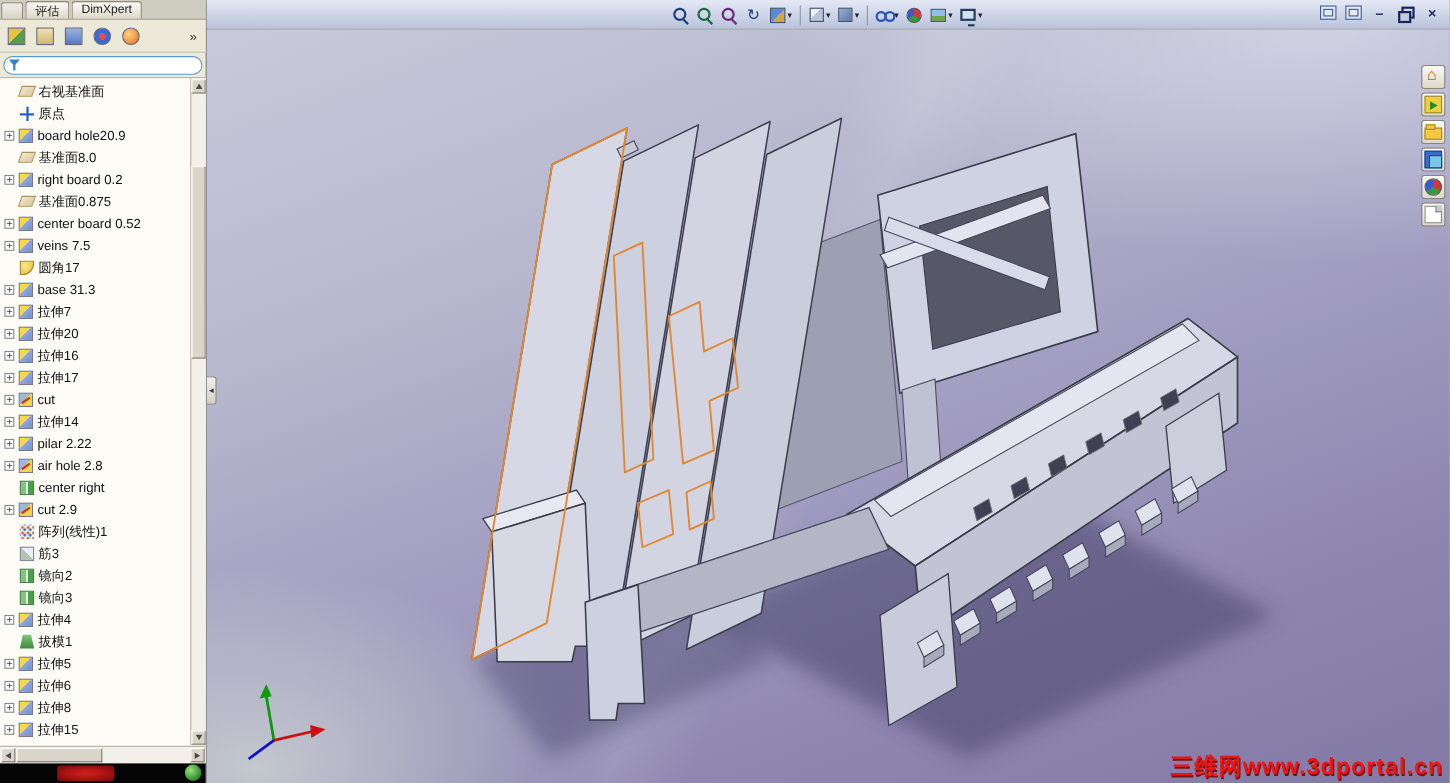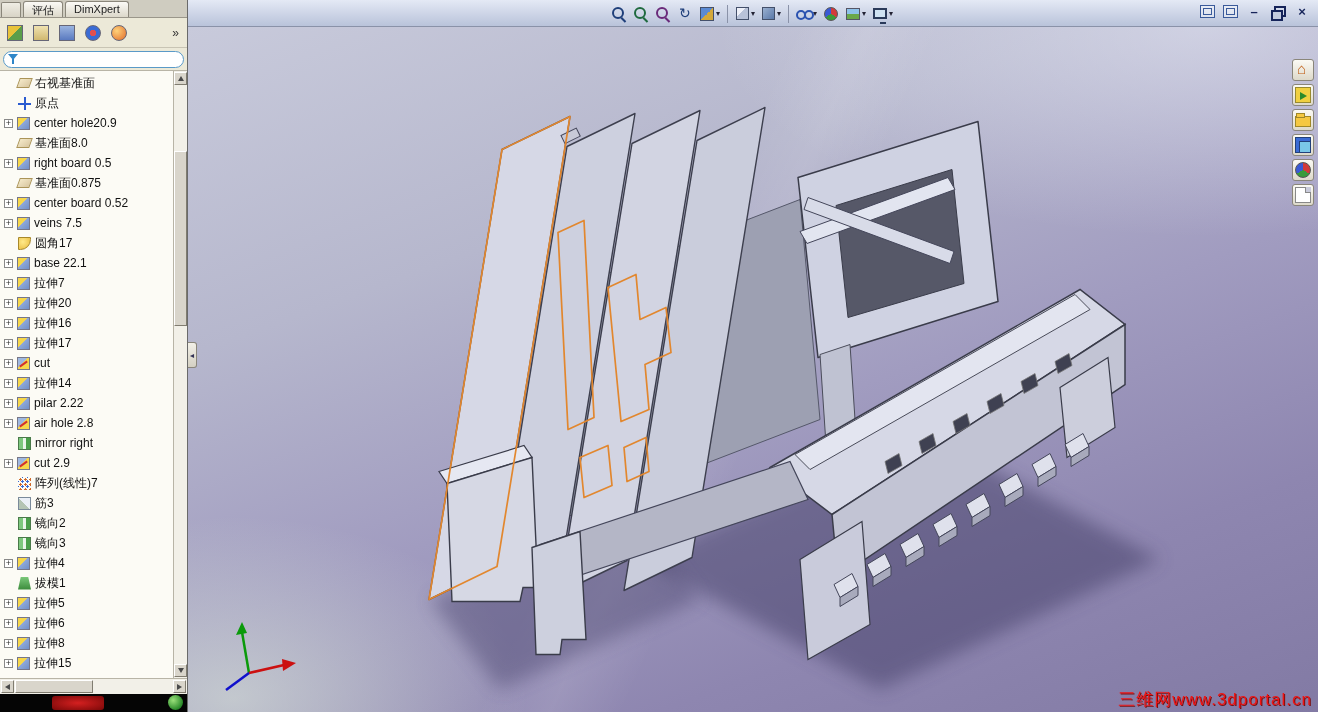--- a/index.html
+++ b/index.html
@@ -110,21 +110,21 @@
   .wc-restore::after{content:"";position:absolute;left:1px;top:5px;width:8px;height:7px;border:2px solid #16245a;background:#c3cbde;}
 
   .viewport{position:absolute;left:0;top:27px;right:0;bottom:0;overflow:hidden;
     background:
       linear-gradient(115deg,transparent 42%,rgba(255,255,255,.10) 47%,transparent 52%),
       radial-gradient(ellipse 420px 260px at 4% 98%,rgba(228,242,222,.55),rgba(228,242,222,0) 70%),
       radial-gradient(ellipse 700px 300px at 90% 0%,rgba(236,239,250,.5),rgba(236,239,250,0) 70%),
       linear-gradient(160deg,#c8cadb 0%,#b6b7cd 30%,#a19cc0 55%,#8e86b0 78%,#827aa4 100%);}
   .model{position:absolute;left:0;top:0;width:100%;height:100%;}
   .triad{position:absolute;left:16px;bottom:14px;width:100px;height:80px;}
-  .watermark{position:absolute;right:6px;bottom:1px;font-size:17px;font-weight:normal;color:#ee1515;
+  .watermark{position:absolute;right:6px;bottom:1px;font-size:21px;font-weight:bold;color:#ee1515;
              text-shadow:1px 1px 0 #7a1010;letter-spacing:1px;}
   .right-dock{position:absolute;right:2px;top:32px;width:24px;display:flex;flex-direction:column;gap:3px;}
   .dock-btn{width:22px;height:22px;background:linear-gradient(#fbfaf4,#ddd9ca);border:1px solid #8a867a;border-radius:3px;
             display:flex;align-items:center;justify-content:center;}
   .di{position:relative;width:16px;height:16px;display:inline-block;}
   .di-home::before{content:"⌂";position:absolute;left:2px;top:-2px;font-size:15px;font-weight:bold;color:#c05a10;}
   .di-whats-new{background:#f0d040;border:1px solid #998a30;}
   .di-whats-new::before{content:"";position:absolute;left:4px;top:4px;width:0;height:0;
       border-top:4px solid transparent;border-bottom:4px solid transparent;border-left:7px solid #2a8a2a;}
   .di-open-folder{background:#f5c842;border:1px solid #a08828;margin-top:3px;height:11px;}
@@ -186,31 +186,31 @@
             <span>右视基准面</span>
           </div>
           <div class="trow">
             <span class="expspace"></span>
             <span class="ti ti-origin"></span>
             <span>原点</span>
           </div>
           <div class="trow">
             <span class="exp">+</span>
             <span class="ti ti-extrude"></span>
-            <span>center hole20.9</span>
+            <span>board hole20.9</span>
           </div>
           <div class="trow">
             <span class="expspace"></span>
             <span class="ti ti-datum-plane"></span>
             <span>基准面8.0</span>
           </div>
           <div class="trow">
             <span class="exp">+</span>
             <span class="ti ti-extrude"></span>
-            <span>right board 0.5</span>
+            <span>right board 0.2</span>
           </div>
           <div class="trow">
             <span class="expspace"></span>
             <span class="ti ti-datum-plane"></span>
             <span>基准面0.875</span>
           </div>
           <div class="trow">
             <span class="exp">+</span>
             <span class="ti ti-extrude"></span>
             <span>center board 0.52</span>
@@ -221,21 +221,21 @@
             <span>veins 7.5</span>
           </div>
           <div class="trow">
             <span class="expspace"></span>
             <span class="ti ti-fillet"></span>
             <span>圆角17</span>
           </div>
           <div class="trow">
             <span class="exp">+</span>
             <span class="ti ti-extrude"></span>
-            <span>base 22.1</span>
+            <span>base 31.3</span>
           </div>
           <div class="trow">
             <span class="exp">+</span>
             <span class="ti ti-extrude"></span>
             <span>拉伸7</span>
           </div>
           <div class="trow">
             <span class="exp">+</span>
             <span class="ti ti-extrude"></span>
             <span>拉伸20</span>
@@ -266,31 +266,31 @@
             <span>pilar 2.22</span>
           </div>
           <div class="trow">
             <span class="exp">+</span>
             <span class="ti ti-cut"></span>
             <span>air hole 2.8</span>
           </div>
           <div class="trow">
             <span class="expspace"></span>
             <span class="ti ti-mirror"></span>
-            <span>mirror right</span>
+            <span>center right</span>
           </div>
           <div class="trow">
             <span class="exp">+</span>
             <span class="ti ti-cut"></span>
             <span>cut  2.9</span>
           </div>
           <div class="trow">
             <span class="expspace"></span>
             <span class="ti ti-pattern"></span>
-            <span>阵列(线性)7</span>
+            <span>阵列(线性)1</span>
           </div>
           <div class="trow">
             <span class="expspace"></span>
             <span class="ti ti-rib"></span>
             <span>筋3</span>
           </div>
           <div class="trow">
             <span class="expspace"></span>
             <span class="ti ti-mirror"></span>
             <span>镜向2</span>

